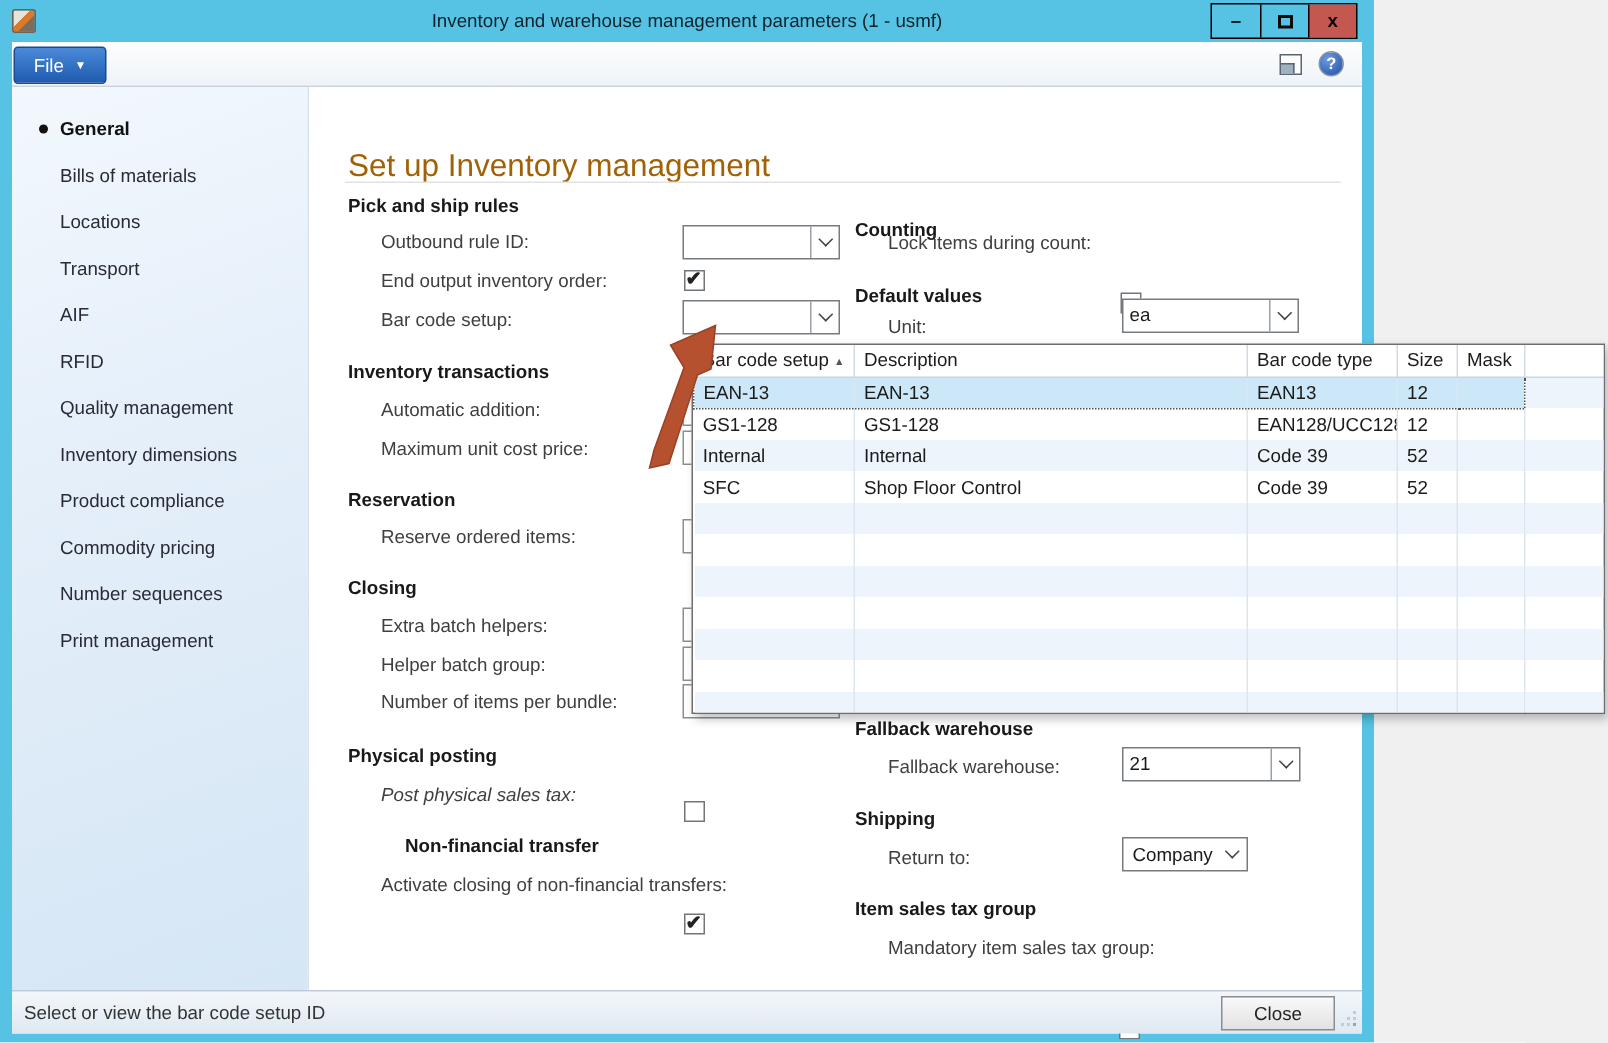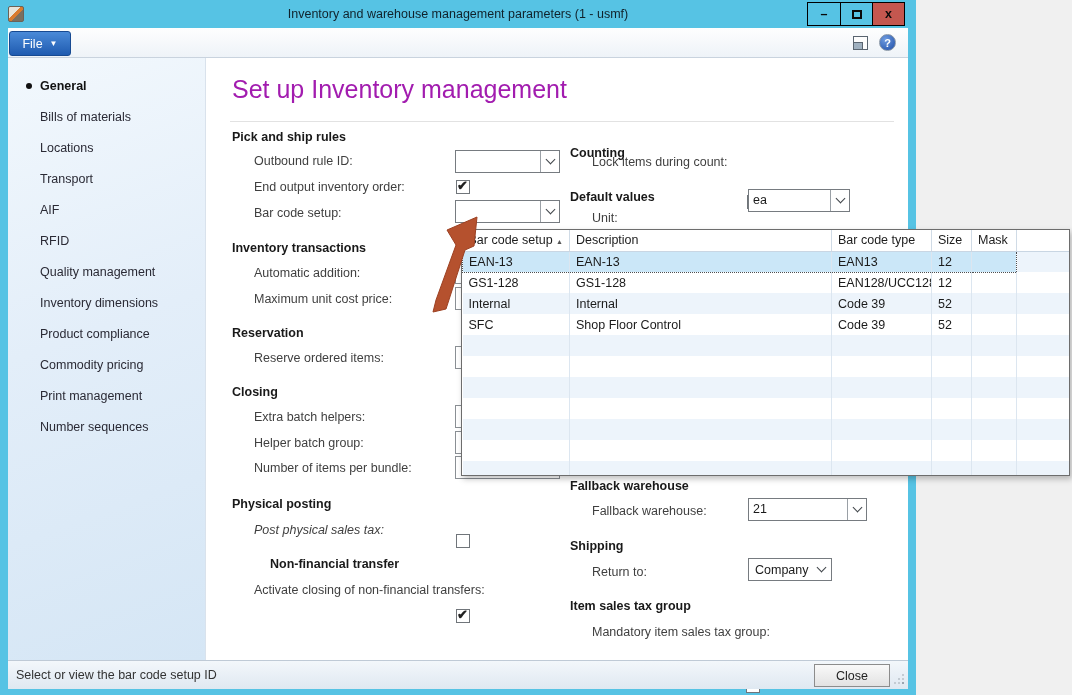--- a/index.html
+++ b/index.html
@@ -42,21 +42,21 @@
   .sidebar { position:absolute; left:0; top:30px; width:198px; height:602px;
     background:linear-gradient(160deg,#f2f8fd 0%,#e3eef9 45%,#d5e6f5 100%); border-right:1px solid #d9e2ec; padding-top:12px; }
   .side-item { height:31px; display:flex; align-items:center; padding-left:18px; color:#2a2a35; cursor:default; }
   .side-item .bullet { width:6px; height:6px; border-radius:50%; background:#111; margin-right:8px; visibility:hidden; }
   .side-item.active { font-weight:bold; color:#111; }
   .side-item.active .bullet { visibility:visible; }
 
   
   .content { position:absolute; left:198px; top:30px; right:0; height:602px; background:#fff; }
   .abs { position:absolute; }
-  .page-title { font-size:25px; color:#a21caf; }
+  .page-title { font-size:21px; color:#a16207;margin-top:24px; }
   .hdiv { height:1px; background:#e2e2e2; }
   .sec { font-weight:bold; color:#191919; }
   .lbl { color:#3f3f3f;margin-left:22px; }
 
   .combo { width:105px; height:23px; background:#fff; border:1px solid #767b80; display:flex; }
   .combo .cval { flex:1; padding:3px 4px; overflow:hidden; color:#1a1a1a; }
   .combo .cbtn { width:19px; border-left:1px solid #9aa0a6; display:flex; align-items:center; justify-content:center; }
   .chev { width:7px; height:7px; border-right:1.6px solid #3f4449; border-bottom:1.6px solid #3f4449;
     transform:rotate(45deg); margin-top:-4px; }
   .sel { height:23px; background:#fff; border:1px solid #767b80; display:flex; align-items:center;
@@ -176,26 +176,26 @@
             <span>Product compliance</span>
           </div>
 
           <div class="side-item">
             <span class="bullet"></span>
             <span>Commodity pricing</span>
           </div>
 
           <div class="side-item">
             <span class="bullet"></span>
+            <span>Number sequences</span>
+          </div>
+
+          <div class="side-item">
+            <span class="bullet"></span>
             <span>Print management</span>
-          </div>
-
-          <div class="side-item">
-            <span class="bullet"></span>
-            <span>Number sequences</span>
           </div>
         </div>
 
       <div class="content">
         <div class="abs page-title" style="left:26px; top:17px;">Set up Inventory management</div>
         <div class="abs hdiv" style="left:24px; top:63px; width:664px;"></div>
 
         <div class="abs sec" style="left:26px; top:72px;">Pick and ship rules</div>
         <div class="abs lbl" style="left:26px; top:96px;">Outbound rule ID:</div>
         <div class="abs combo" style="left:249px; top:92px;">
@@ -239,21 +239,21 @@
         <div class="abs sec" style="left:26px; top:499px;padding-left:38px;">Non-financial transfer</div>
         <div class="abs lbl" style="left:26px; top:525px;">Activate closing of non-financial transfers:</div>
         <div class="abs chk checked" style="left:250px; top:523px;"></div>
 
         <div class="abs sec" style="left:364px; top:88px;">Counting</div>
         <div class="abs lbl" style="left:364px; top:97px;">Lock items during count:</div>
         <div class="abs chk" style="left:541px; top:95px;"></div>
 
         <div class="abs sec" style="left:364px; top:132px;">Default values</div>
         <div class="abs lbl" style="left:364px; top:153px;">Unit:</div>
-        <div class="abs combo" style="left:542px; top:131px; width:102px;">
+        <div class="abs combo" style="left:542px; top:141px; width:118px;">
           <span class="cval">ea</span>
           <span class="cbtn">
               <span class="chev"></span>
             </span>
         </div>
 
         <div class="abs sec" style="left:364px; top:421px;">Fallback warehouse</div>
         <div class="abs lbl" style="left:364px; top:446px;">Fallback warehouse:</div>
         <div class="abs combo" style="left:542px; top:440px; width:119px;">
           <span class="cval">21</span>

